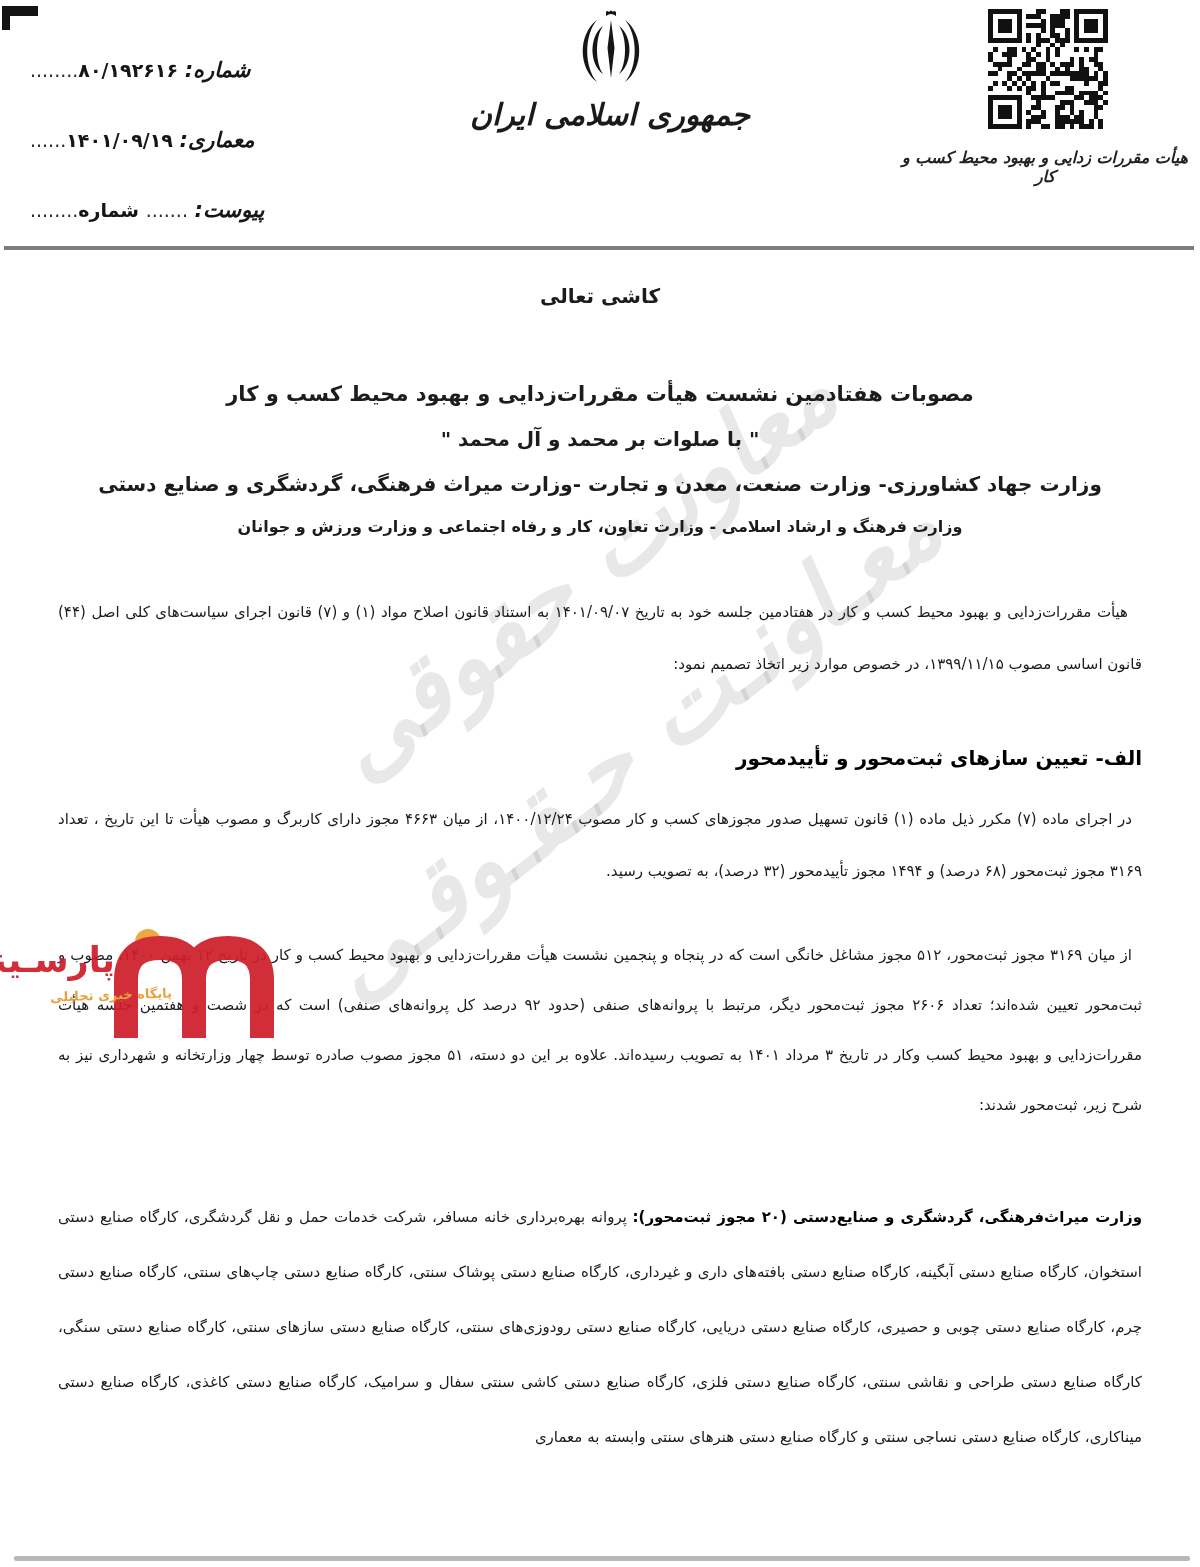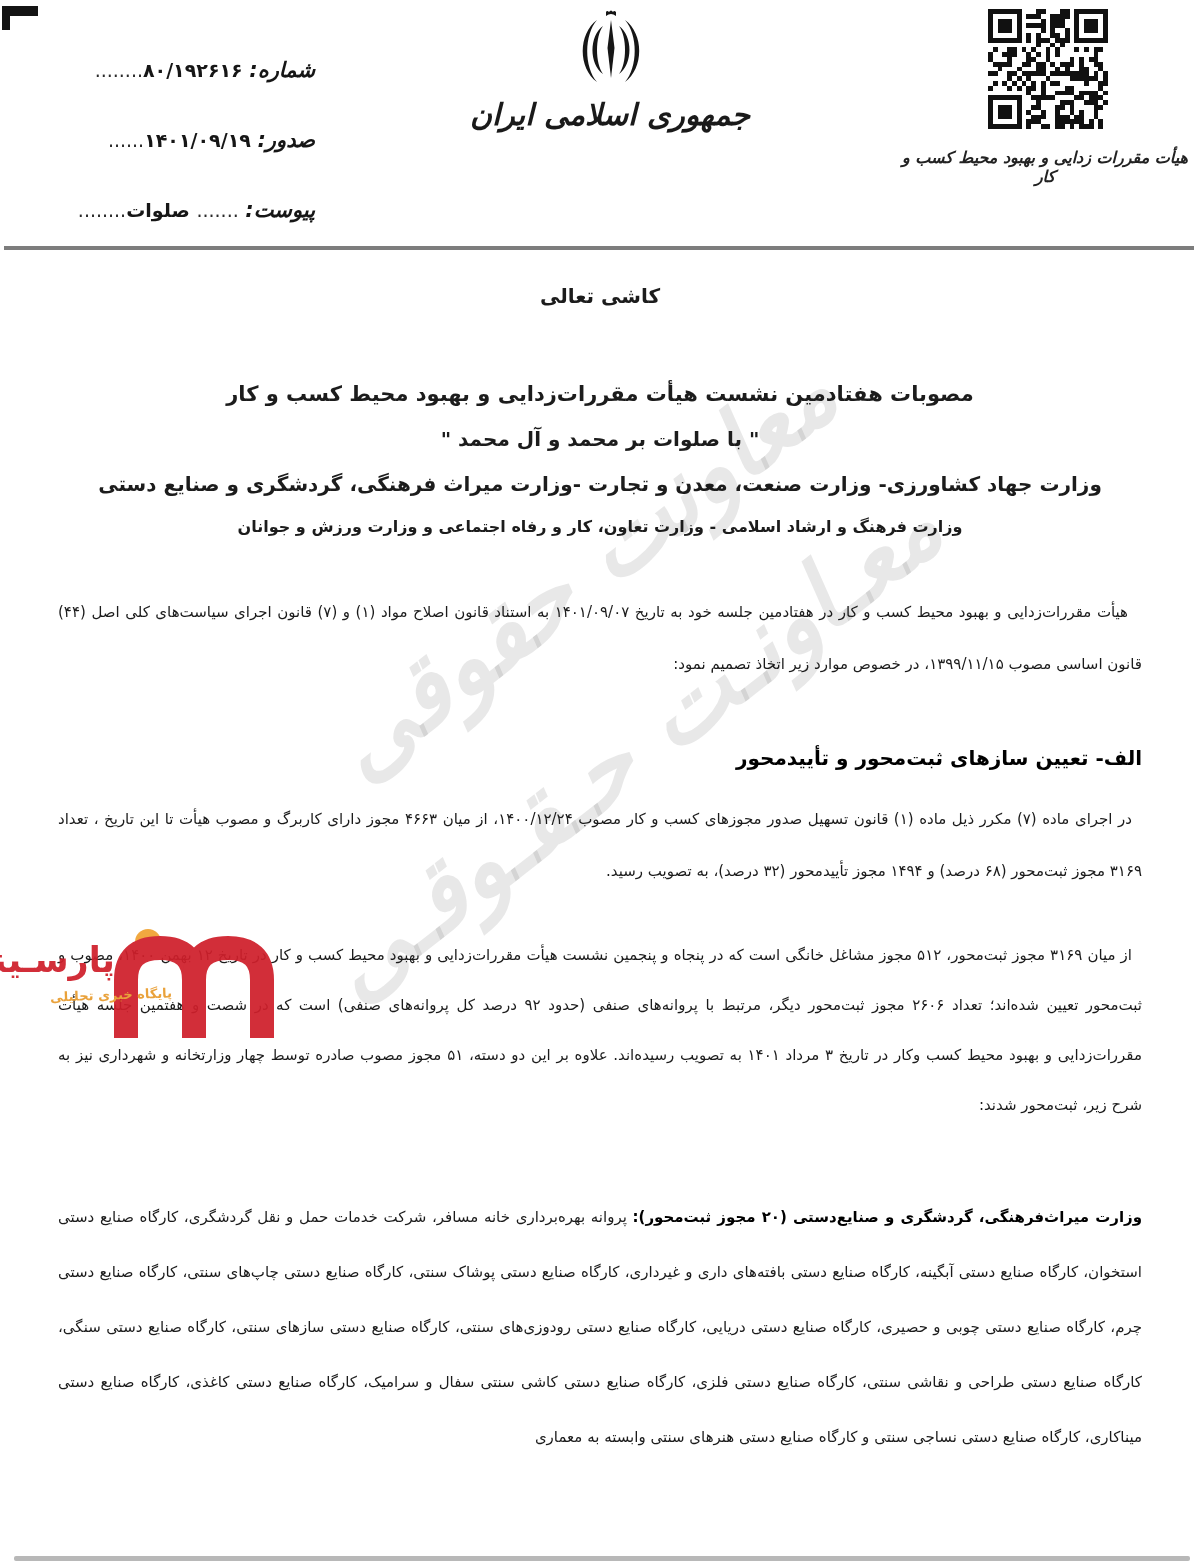--- a/index.html
+++ b/index.html
@@ -5,21 +5,21 @@
   html,body{margin:0;padding:0;background:#ffffff;}
   .page{
     position:relative;width:1200px;height:1567px;background:#ffffff;overflow:hidden;
     font-family:"DejaVu Sans", sans-serif;color:#1c1c1c;
   }
   .abs{position:absolute;}
   
   .corner-mark{left:2px;top:6px;width:36px;height:10px;background:#141414;}
   .corner-mark2{left:2px;top:6px;width:8px;height:24px;background:#141414;}
   
-  .lh-row{left:30px;width:285px;direction:rtl;text-align:right;white-space:nowrap;
+  .lh-row{left:30px;width:285px;direction:rtl;text-align:left;white-space:nowrap;
           font-size:19px;font-weight:700;color:#161616;}
   .lh-label{font-style:italic;font-size:21px;letter-spacing:.5px;}
   .lh-dots{font-weight:400;letter-spacing:1px;color:#2a2a2a;}
   
   .org-line{direction:rtl;text-align:center;font-style:italic;font-weight:700;color:#1a1a1a;}
   
   .qr-caption{direction:rtl;text-align:center;font-style:italic;font-weight:700;
               font-size:16px;color:#222;}
   .rule{background:#7d7d7d;}
   .bottom-bar{background:#b8b8b8;border-radius:2px;}
@@ -50,27 +50,27 @@
 <div class="page">
 
   <div class="abs corner-mark"></div>
   <div class="abs corner-mark2"></div>
 
   <div class="abs lh-row" style="top:58px;">
     <span class="lh-label">شماره:</span>
     <span>۸۰/۱۹۲۶۱۶</span><span class="lh-dots">........</span>
   </div>
   <div class="abs lh-row" style="top:128px;">
-    <span class="lh-label">صدور:</span>
+    <span class="lh-label">معماری:</span>
     <span>۱۴۰۱/۰۹/۱۹</span><span class="lh-dots">......</span>
   </div>
   <div class="abs lh-row" style="top:198px;">
     <span class="lh-label">پیوست:</span>
     <span class="lh-dots">.......</span>
-    <span>صلوات</span><span class="lh-dots">........</span>
+    <span>شماره</span><span class="lh-dots">........</span>
   </div>
 
   <svg class="abs" style="left:576px;top:8px;" width="70" height="86" viewBox="0 0 70 86">
     <g fill="#161616">
       <path d="M33 4 Q35 1 37 4 Q38 2 40 4 L40 8 Q35 4 30 8 L30 4 Q31 2 33 4 Z"></path>
       <path d="M35 12 L38.5 40 L35 70 L31.5 40 Z"></path>
       <path d="M27 18 C13 28 13 56 27 66 C19 55 19 29 27 18 Z"></path>
       <path d="M43 18 C57 28 57 56 43 66 C51 55 51 29 43 18 Z"></path>
       <path d="M21 12 C2 26 2 60 21 74 C8 59 8 27 21 12 Z"></path>
       <path d="M49 12 C68 26 68 60 49 74 C62 59 62 27 49 12 Z"></path>

